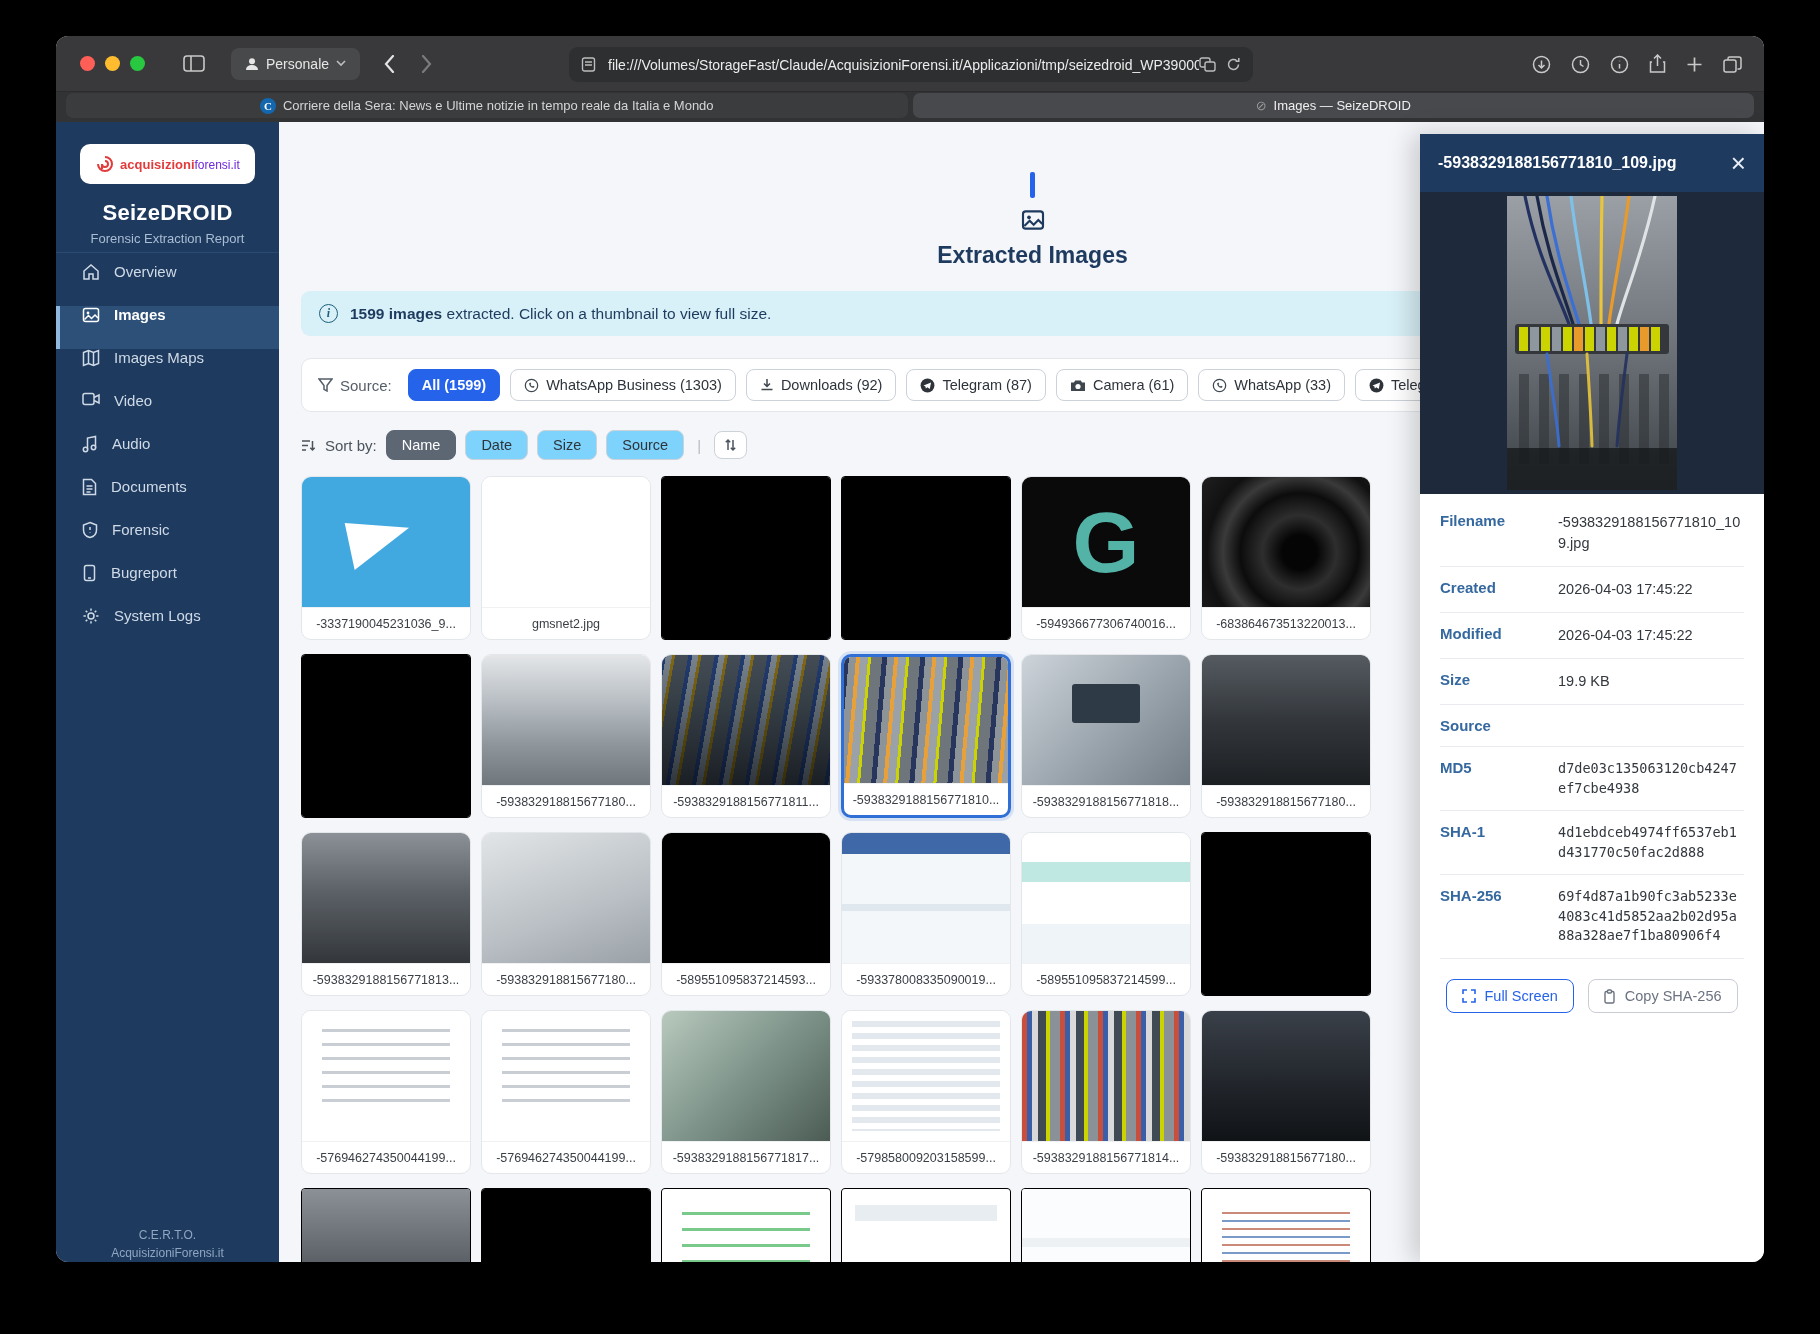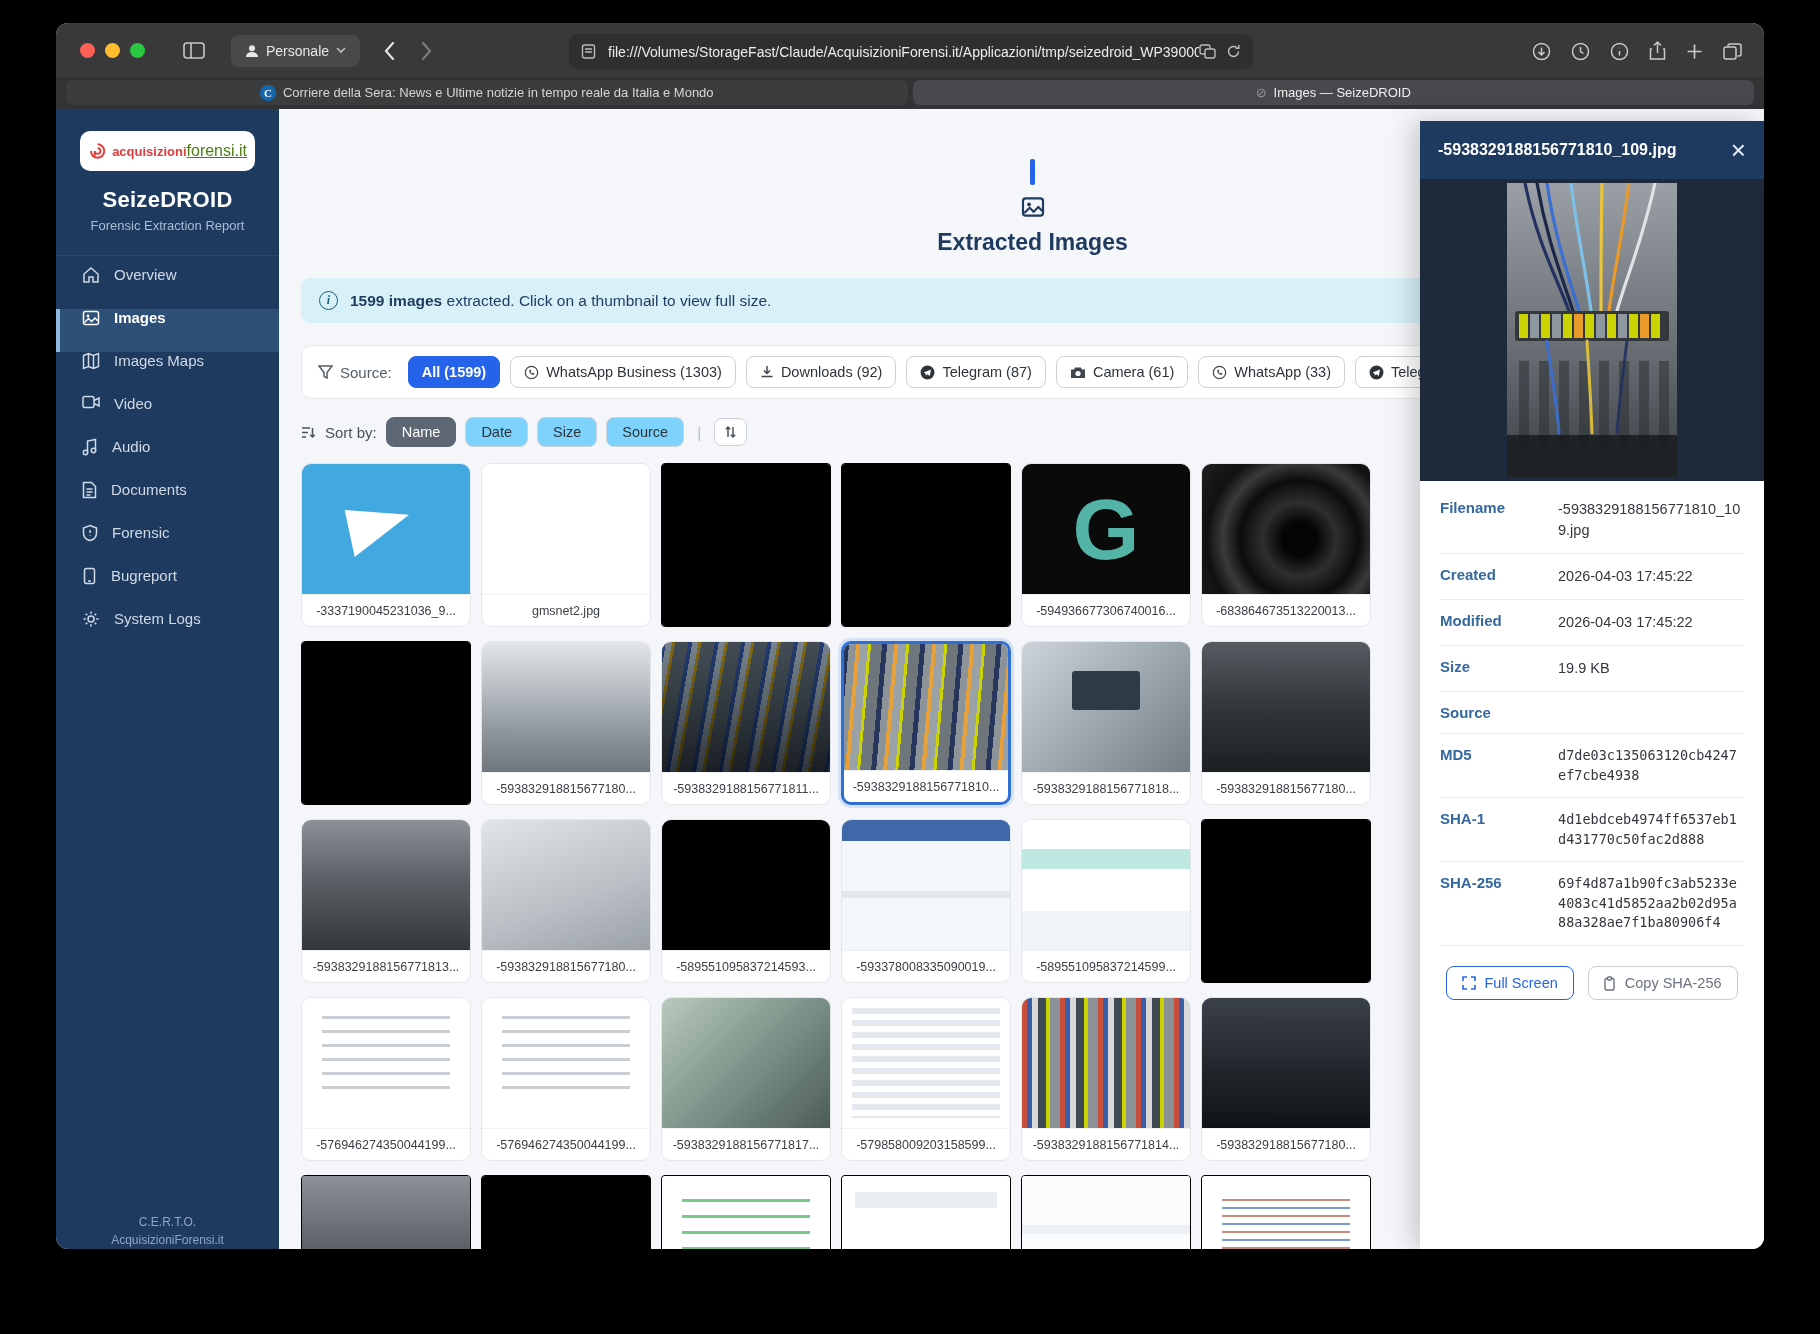--- a/index.html
+++ b/index.html
@@ -1,19 +1,19 @@
 <!DOCTYPE html>
 <html><head>
 <meta charset="utf-8">
 <style>
   * { margin:0; padding:0; box-sizing:border-box; }
   html,body { width:1820px; height:1334px; background:#000; font-family:"Liberation Sans", sans-serif; overflow:hidden; }
 
   
-  .window { position:absolute; left:56px; top:23px; width:1708px; height:1226px;
+  .window { position:absolute; left:56px; top:36px; width:1708px; height:1226px;
             border-radius:12px; overflow:hidden; background:#f4f6f9; box-shadow:0 18px 60px rgba(0,0,0,.7); }
 
   
   .titlebar { height:56px; background:#39393b; display:flex; align-items:center; position:relative; border-bottom:1px solid #2c2c2e;}
   .traffic { display:flex; gap:10px; margin-left:24px; }
   .light { width:15px; height:15px; border-radius:50%; }
   .light.red { background:#ff5f57; } .light.yellow { background:#febc2e; } .light.green { background:#28c840; }
   .tb-icon { color:#c9c9c9; display:flex; align-items:center; justify-content:center; }
   .sidebar-toggle { margin-left:38px; }
   .profile-pill { margin-left:26px; background:#48494b; border-radius:8px; height:32px; padding:0 14px; display:flex; align-items:center; gap:7px; color:#e6e6e6; font-size:14px; }
@@ -36,23 +36,23 @@
                display:flex; align-items:center; justify-content:center; font-family:"Liberation Serif", serif; flex:0 0 auto;}
   .noicon { color:#9a9a9a; font-size:13px; }
 
   
   .appbody { display:flex; height:1140px; position:relative; }
 
   
   .sidebar { width:223px; background:#1e3a5f; color:#d7e1ec; display:flex; flex-direction:column; flex:0 0 auto; }
   .logo-card { margin:22px 24px 0 24px; background:#fff; border-radius:10px; padding:10px 8px; display:flex; align-items:center; justify-content:center; gap:5px; }
   .logo-red { color:#e23b3b; font-weight:bold; font-size:13px; }
-  .logo-blue { color:#4d7c0f; font-size:16px;text-decoration:underline; }
+  .logo-blue { color:#6d28d9; font-size:12px; }
   .app-name { text-align:center; font-size:22px; font-weight:bold; color:#fff; margin-top:16px; letter-spacing:.3px;}
-  .app-sub { text-align:center; font-size:13px; color:#a9bdd4; margin-top:5px; margin-bottom:22px; }
+  .app-sub { text-align:center; font-size:13px; color:#a9bdd4; margin-top:5px; margin-bottom:6px; }
   .nav { border-top:1px solid #2a4a72; padding-top:10px; }
   .nav-item { display:flex; gap:14px; height:43px; padding-left:26px; font-size:15px; color:#cfdae6; cursor:pointer; }
   .nav-item svg { flex:0 0 auto; }
   .nav-item.active { background:#2d5078; color:#fff; font-weight:bold; border-left:4px solid #8fb8e0; padding-left:22px; }
   .side-footer { margin-top:auto; text-align:center; font-size:12px; color:#8fa6c2; line-height:1.5; }
 
   
   .main { flex:1; position:relative; padding:50px 0 0 22px; }
   .page-title-row { display:flex; align-items:center; gap:10px;flex-direction:column; }
   .title-bar-accent { width:5px; height:26px; background:#2563eb; border-radius:2px; }

